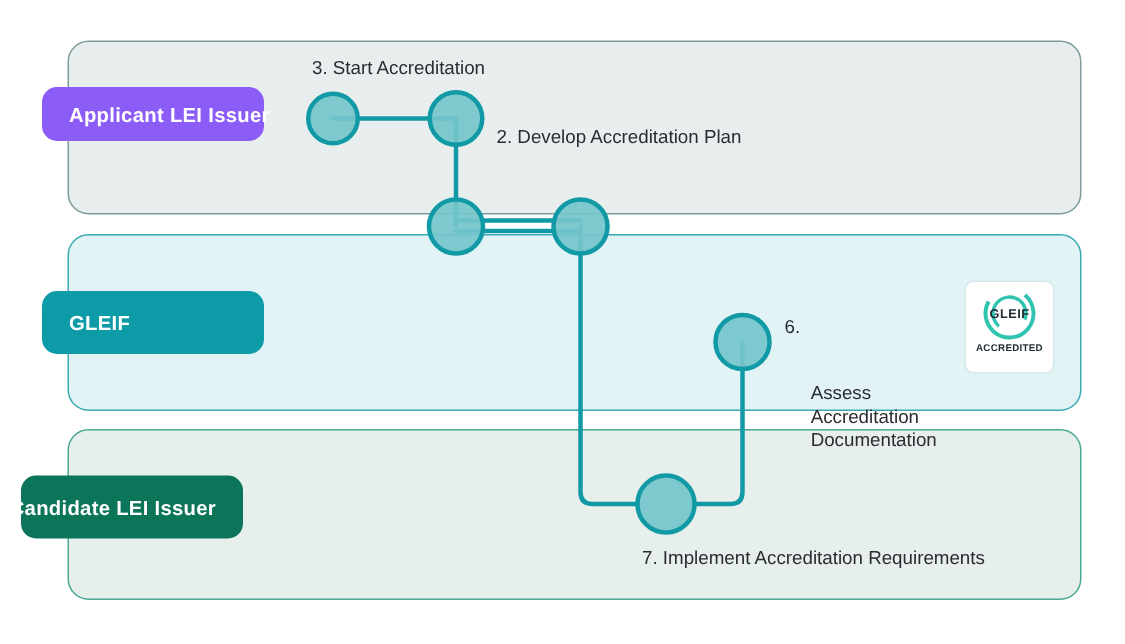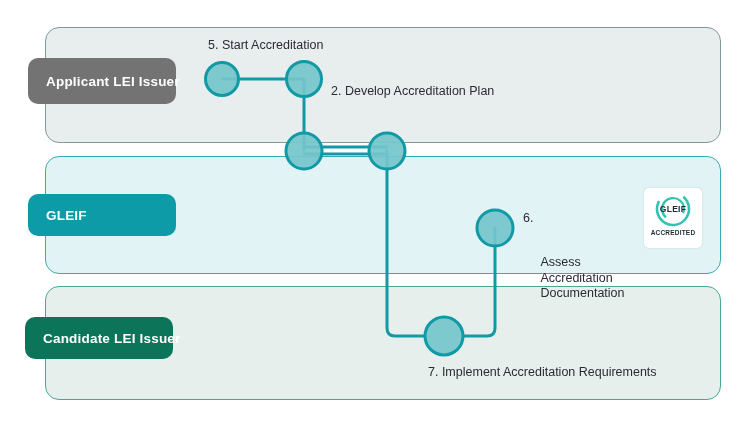--- a/index.html
+++ b/index.html
@@ -59,36 +59,37 @@
     font-weight: bold;
     letter-spacing: 0.2px;
     padding: 0 18px;
     box-sizing: border-box;
     white-space: nowrap;
   }
   .pill-applicant {
     left: 28px;
     top: 58px;
     width: 148px;
-    height: 46px;
-    background: #737373;
+    height: 36px;
+    background: #8b5cf6;
   }
   .pill-gleif {
     left: 28px;
     top: 194px;
     width: 148px;
     height: 42px;
     background: #0c9ba7;
   }
   .pill-candidate {
-    left: 25px;
+    left: 14px;
     top: 317px;
     width: 148px;
     height: 42px;
     background: #0c7459;
+    justify-content: flex-end;
   }
 
   
   #flow {
     position: absolute;
     left: 0;
     top: 0;
     width: 750px;
     height: 429px;
   }
@@ -193,21 +194,21 @@
   <div class="pill pill-applicant">
     <span>Applicant LEI Issuer</span>
   </div>
   <div class="pill pill-gleif">
     <span>GLEIF</span>
   </div>
   <div class="pill pill-candidate">
     <span>Candidate LEI Issuer</span>
   </div>
 
-  <div class="step-label lbl-1">5. Start Accreditation</div>
+  <div class="step-label lbl-1">3. Start Accreditation</div>
   <div class="step-label lbl-2">2. Develop Accreditation Plan</div>
   <div class="step-label lbl-5">7. Implement Accreditation Requirements</div>
   <div class="step-label lbl-6">
     <span class="num">6.</span>
     <span class="txt">Assess
 Accreditation
 Documentation</span>
   </div>
 
   <div class="badge">

